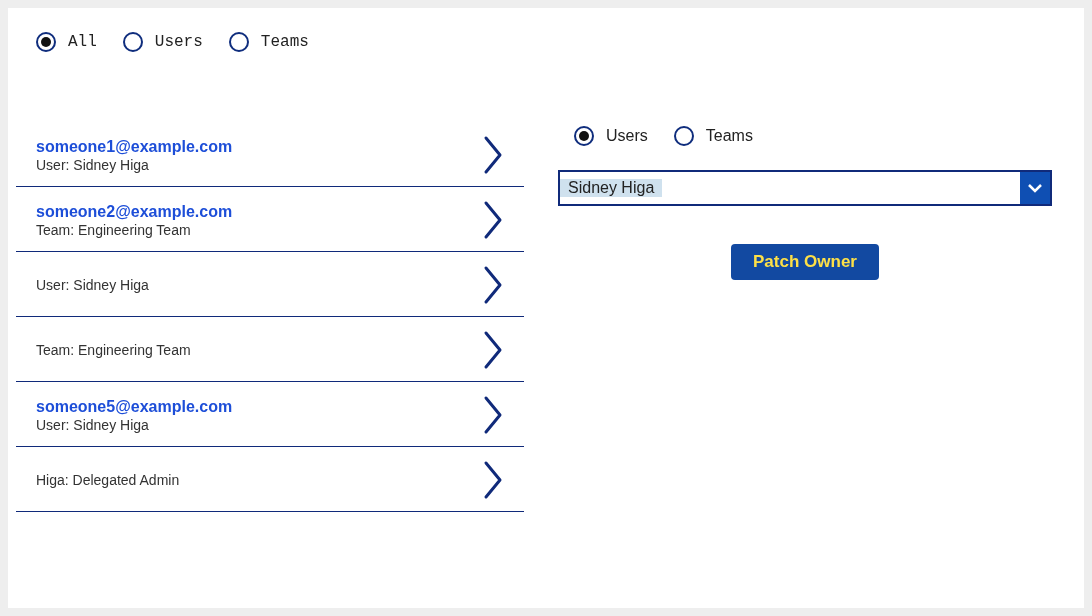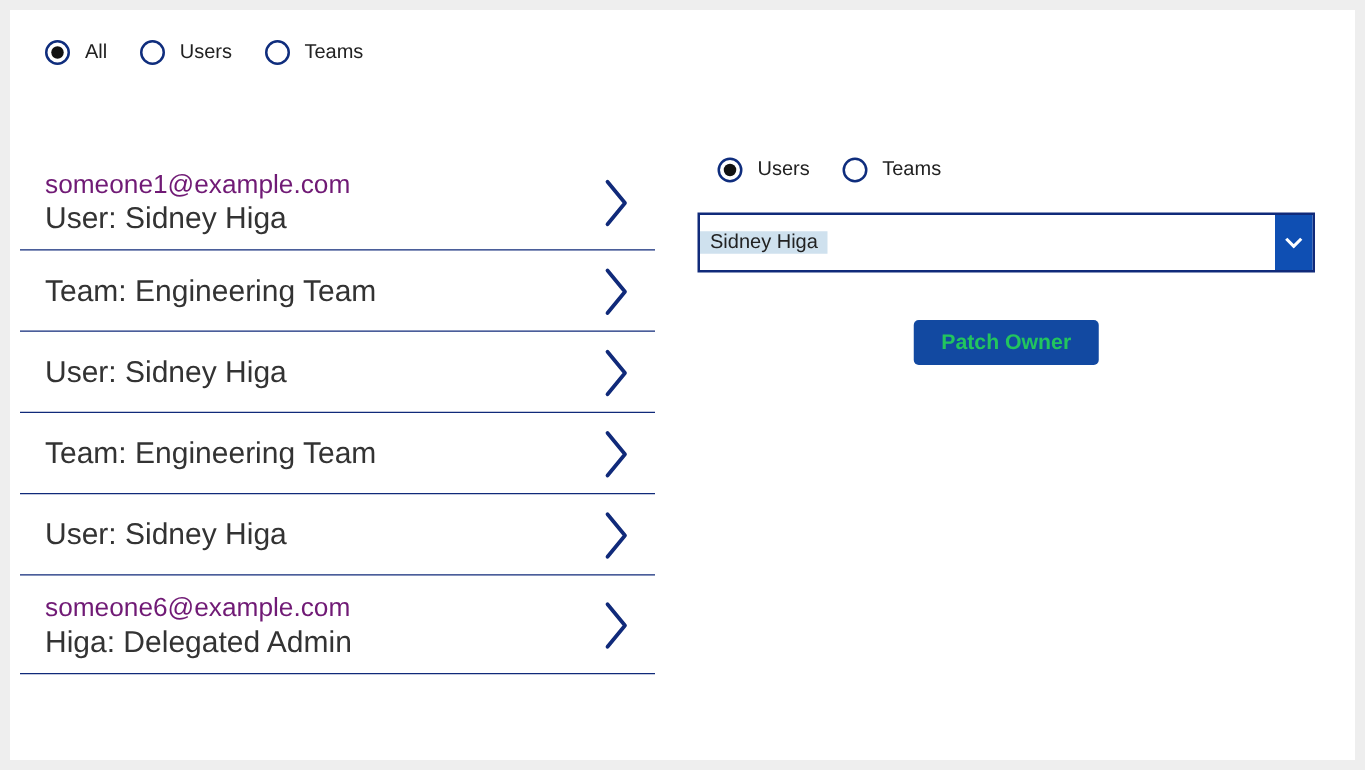--- a/index.html
+++ b/index.html
@@ -17,20 +17,21 @@
     margin: 8px;
     background: #ffffff;
   }
 
   
   .top-radios {
     display: flex;
     align-items: center;
     gap: 26px;
     padding: 24px 0 0 28px;
+    font-family: Liberation Mono, monospace;
   }
   .radio-item {
     display: flex;
     align-items: center;
     gap: 12px;
     cursor: pointer;
     font-size: 16px;
     color: #222;
   }
   .radio-ring {
@@ -76,27 +77,27 @@
     padding: 12px 10px 10px 20px;
     display: flex;
     align-items: center;
     justify-content: space-between;
     cursor: pointer;
   }
   .list-item:first-child {
     padding-top: 16px;
   }
   .item-text .email {
-    font-size: 21px;
-    font-weight: 400;
-    color: #701a75;
+    font-size: 16px;
+    font-weight: 700;
+    color: #1d4ed8;
     line-height: 1.3;
   }
   .item-text .owner {
-    font-size: 24px;
+    font-size: 14px;
     color: #333;
   }
   .chev-right {
     width: 28px;
     height: 42px;
     flex: 0 0 auto;
     margin-right: 6px;
   }
   .chev-right svg { width: 100%; height: 100%; }
   .chev-right path {
@@ -118,21 +119,21 @@
     display: flex;
     align-items: center;
     gap: 26px;
     padding-left: 10px;
     margin-bottom: 24px;
   }
   .select-box {
     position: relative;
     margin-left: -6px;
     width: 494px;
-    height: 48px;
+    height: 36px;
     border: 2px solid #102a7a;
     background: #fff;
     display: flex;
     align-items: center;
     cursor: pointer;
   }
   .select-value {
     padding: 0 8px;
     font-size: 16px;
     color: #222;
@@ -149,21 +150,21 @@
     align-items: center;
     justify-content: center;
   }
   .select-button svg { width: 16px; height: 10px; }
   .select-button path { stroke: #fff; stroke-width: 2.5; fill: none; }
 
   .patch-btn {
     margin: 38px auto 0 auto;
     display: block;
     background: #1249a1;
-    color: #22c55e;
+    color: #fde047;
     font-size: 17px;
     font-weight: 600;
     border: none;
     border-radius: 4px;
     padding: 8px 22px;
     cursor: pointer;
   }
   .patch-wrapper {
     width: 494px;
     margin-left: -6px;
@@ -197,20 +198,21 @@
         <div class="owner">User: Sidney Higa</div>
       </div>
       <div class="chev-right">
         <svg viewBox="0 0 24 42">
             <path d="M4 4 L18 21 L4 38"></path>
           </svg>
       </div>
     </div>
     <div class="list-item">
       <div class="item-text">
+        <div class="email">someone2@example.com</div>
         <div class="owner">Team: Engineering Team</div>
       </div>
       <div class="chev-right">
         <svg viewBox="0 0 24 42">
             <path d="M4 4 L18 21 L4 38"></path>
           </svg>
       </div>
     </div>
     <div class="list-item">
       <div class="item-text">
@@ -227,31 +229,31 @@
         <div class="owner">Team: Engineering Team</div>
       </div>
       <div class="chev-right">
         <svg viewBox="0 0 24 42">
             <path d="M4 4 L18 21 L4 38"></path>
           </svg>
       </div>
     </div>
     <div class="list-item">
       <div class="item-text">
+        <div class="email">someone5@example.com</div>
         <div class="owner">User: Sidney Higa</div>
       </div>
       <div class="chev-right">
         <svg viewBox="0 0 24 42">
             <path d="M4 4 L18 21 L4 38"></path>
           </svg>
       </div>
     </div>
     <div class="list-item">
       <div class="item-text">
-        <div class="email">someone6@example.com</div>
         <div class="owner">Higa: Delegated Admin</div>
       </div>
       <div class="chev-right">
         <svg viewBox="0 0 24 42">
             <path d="M4 4 L18 21 L4 38"></path>
           </svg>
       </div>
     </div>
 
     <div style="height:120px"></div>

